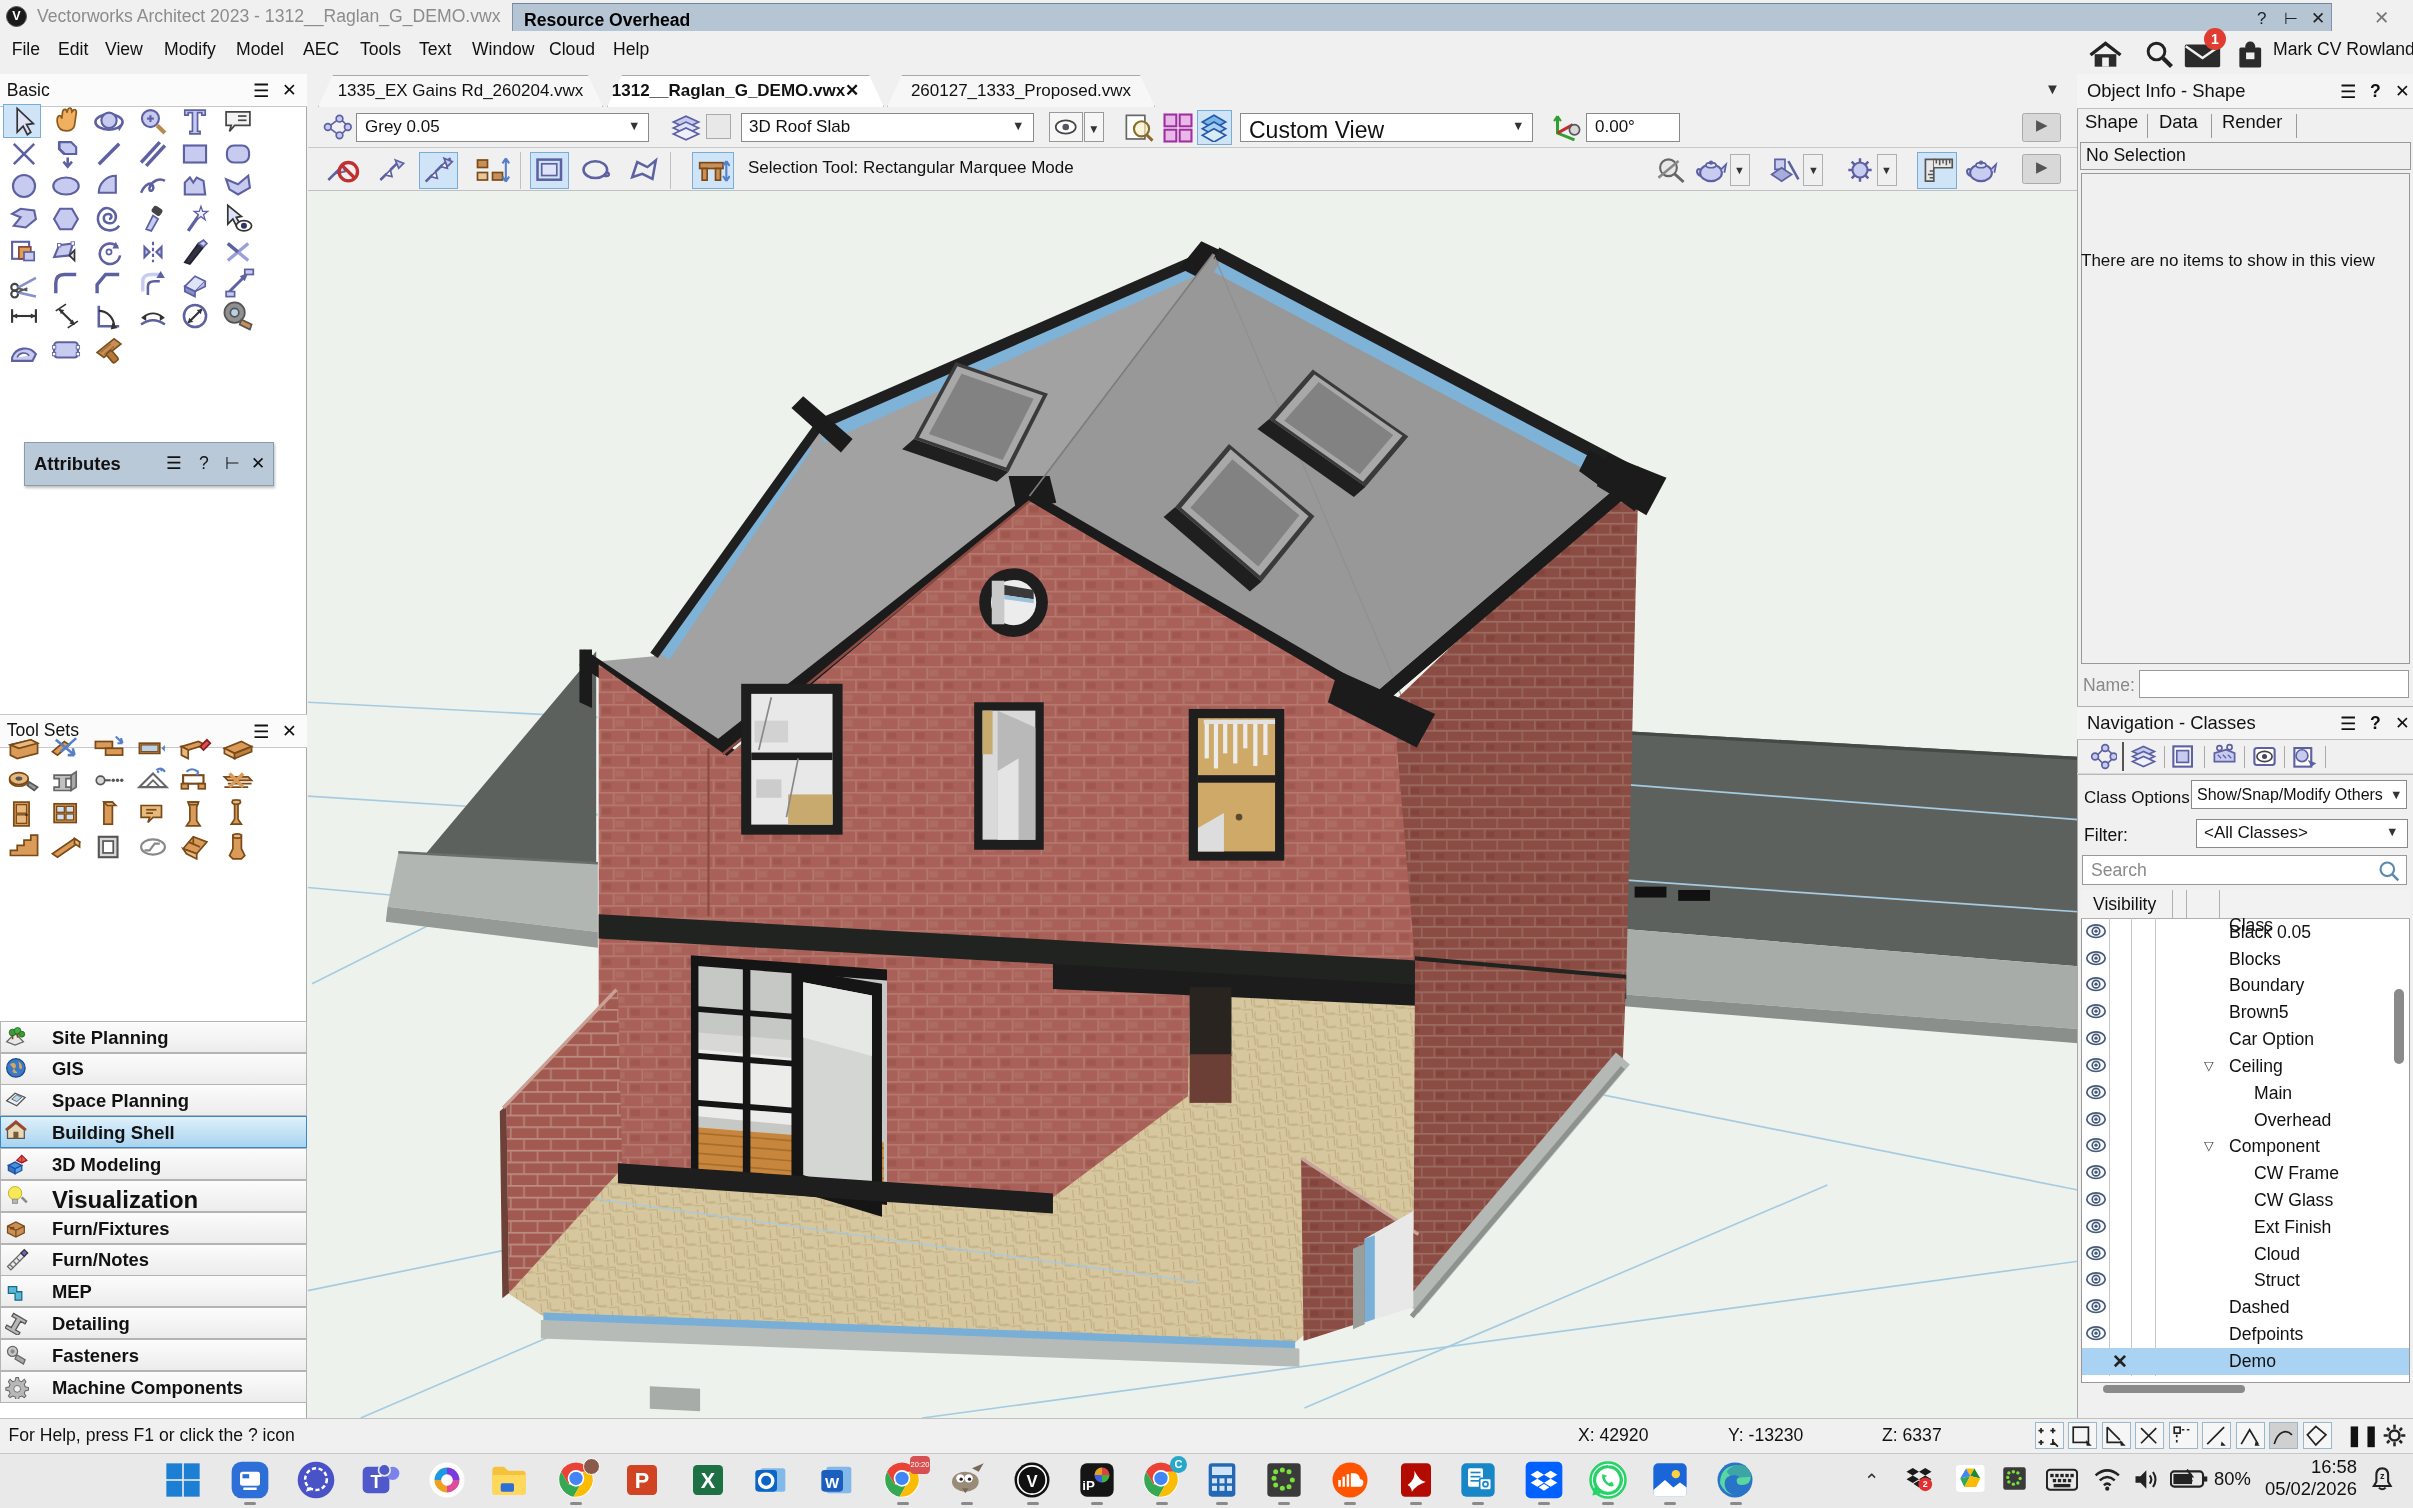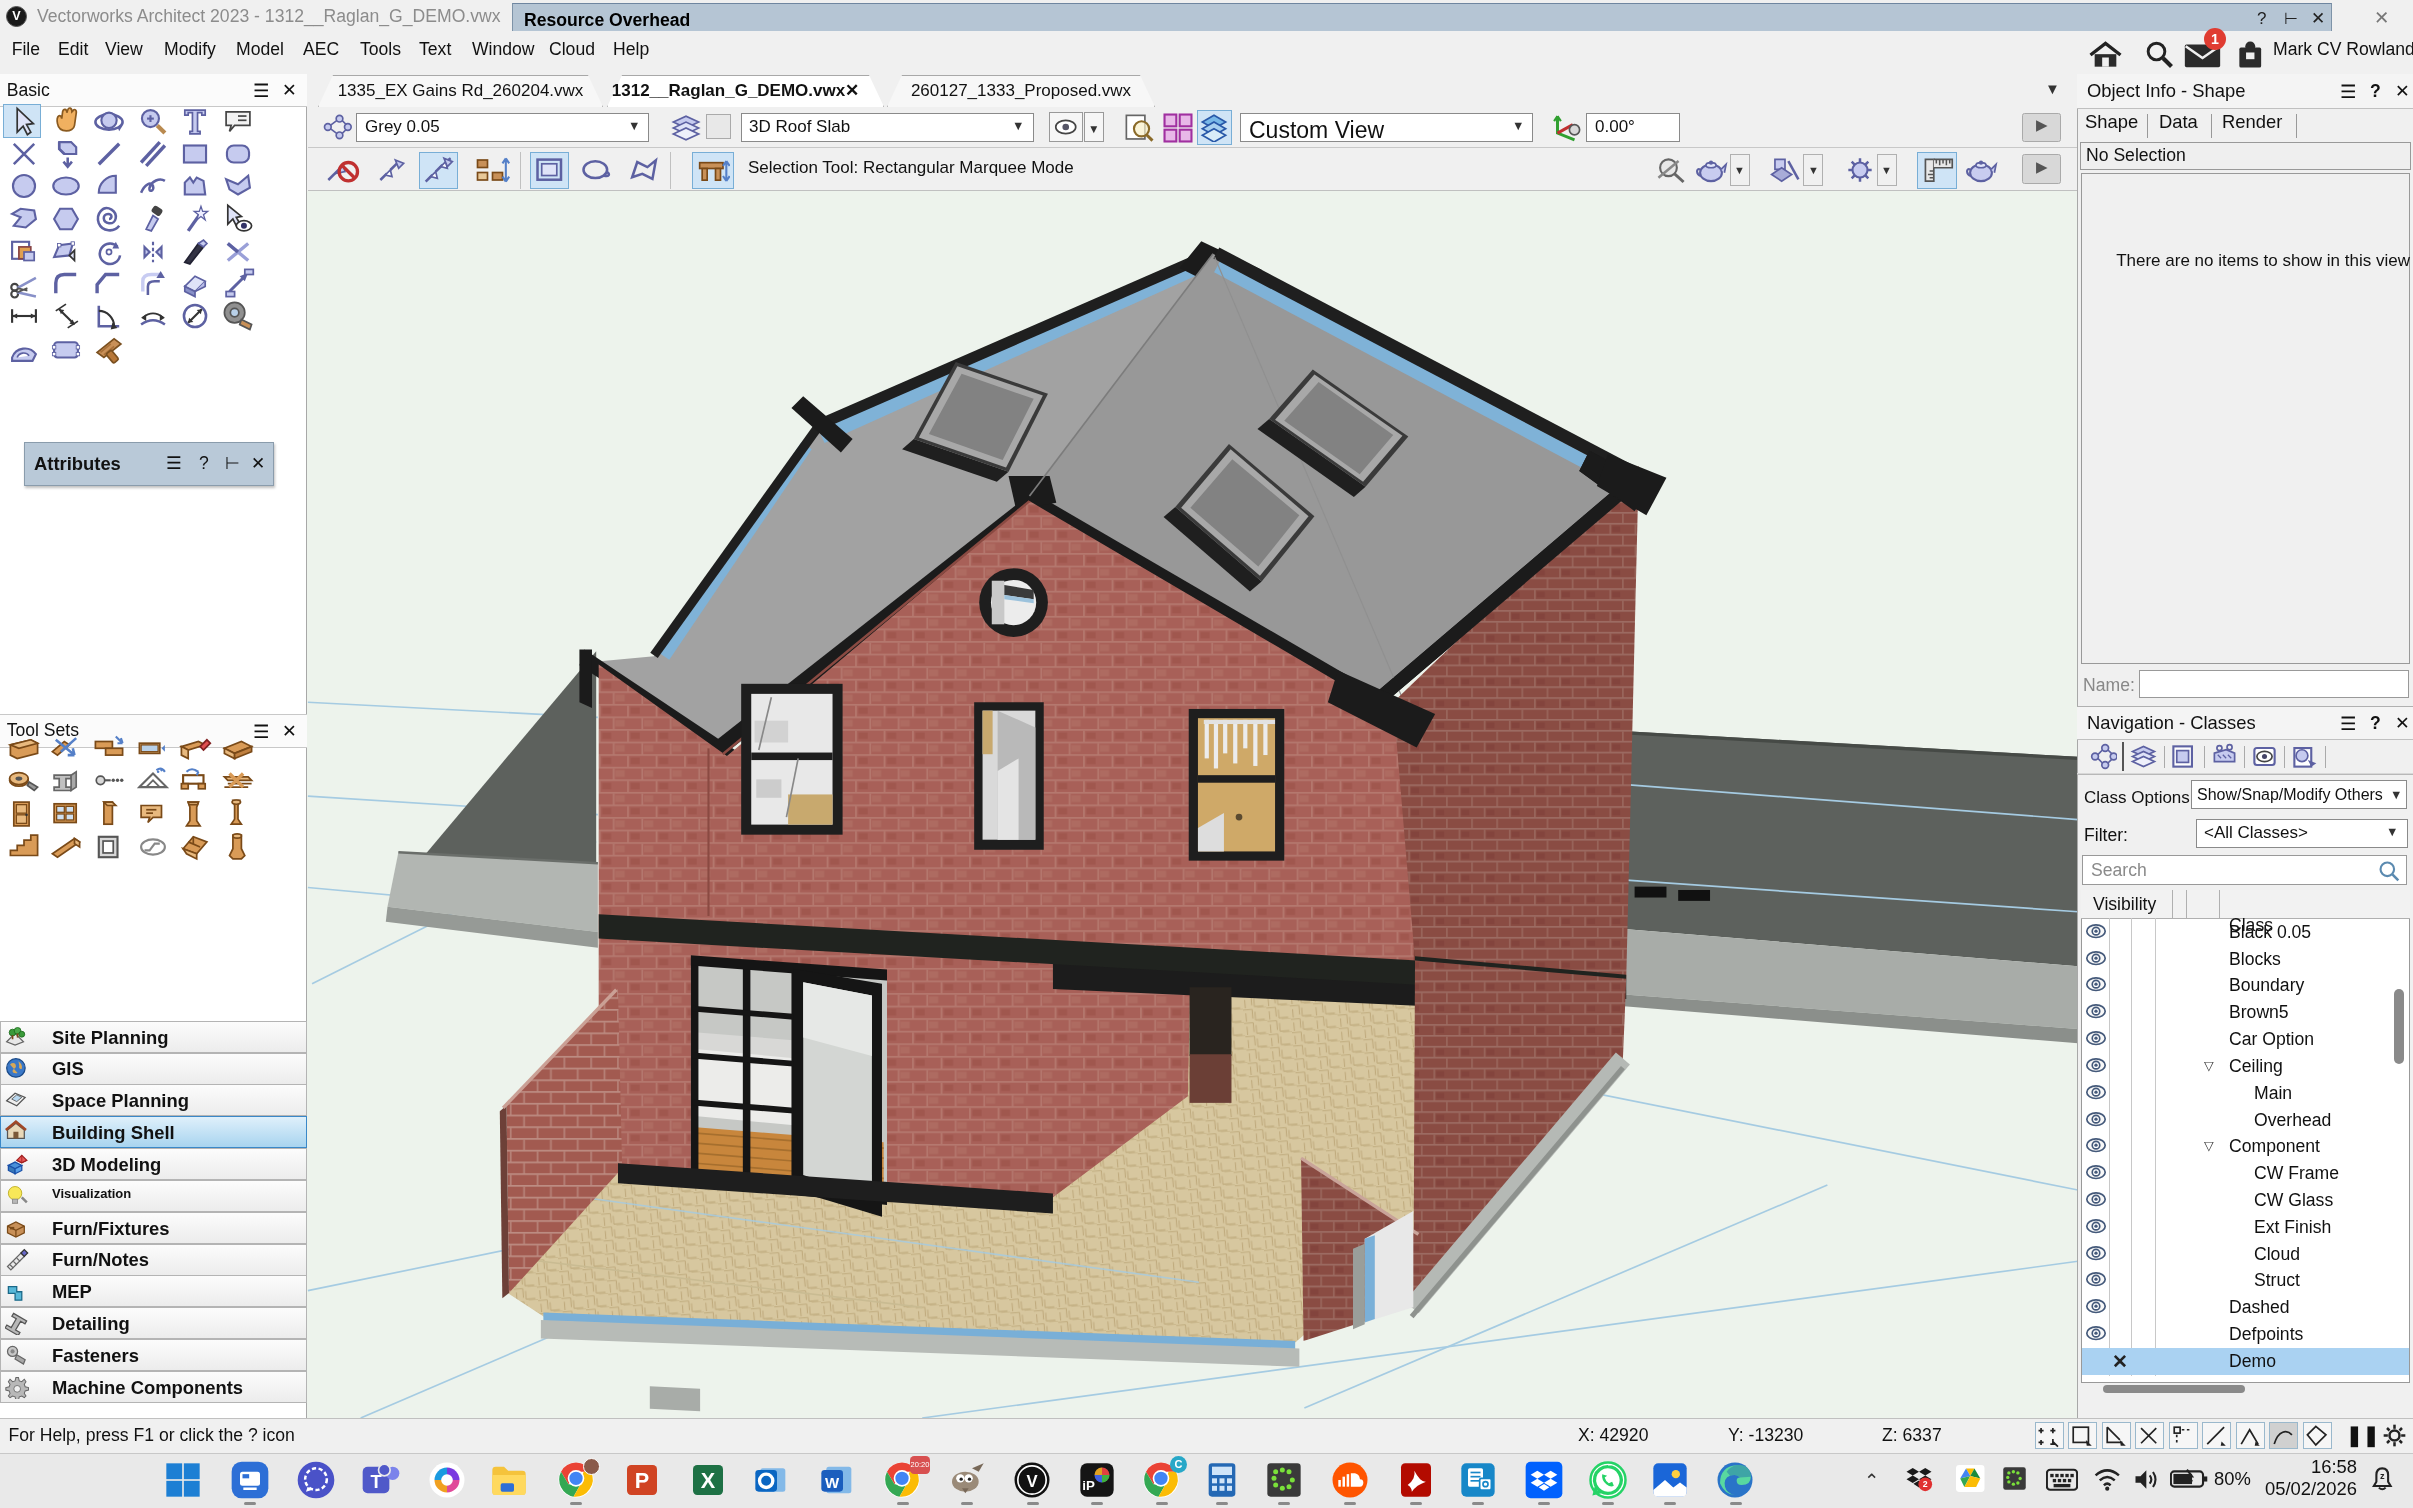--- a/index.html
+++ b/index.html
@@ -409,21 +409,21 @@
     <path d="M14 10 L20 4 L26 10 L20 13 Z" fill="#e85858" stroke="#a02020" stroke-width="1.5"></path>
     <path d="M20 4 L20 13 M14 10 L20 13 L26 10" fill="none" stroke="#a02020" stroke-width="1"></path>
   </svg>
 <div class="abs" style="left:52px;top:1154px;font-size:18.4px;font-weight:bold;color:#111;">3D Modeling</div>
 <div class="abs" style="left:0;top:1180px;width:307px;height:32px;background:linear-gradient(#fcfcfc,#ececec);border:0.8px solid #b4b4b4;"></div>
 <svg class="abs" style="left:5px;top:1184px;" width="23.5" height="23.5" viewBox="0 0 28 28">
     <circle cx="12" cy="11" r="8" fill="#f8e858" stroke="#b8a818"></circle>
     <rect x="9" y="18" width="6" height="5" fill="#b8b8b8" stroke="#888"></rect>
     <path d="M20 16 L26 22" stroke="#888" stroke-width="3"></path>
   </svg>
-<div class="abs" style="left:52px;top:1186px;font-size:13px;font-weight:bold;color:#111;">Visualization</div>
+<div class="abs" style="left:52px;top:1186px;font-size:24px;font-weight:bold;color:#111;">Visualization</div>
 <div class="abs" style="left:0;top:1212px;width:307px;height:32px;background:linear-gradient(#fcfcfc,#ececec);border:0.8px solid #b4b4b4;"></div>
 <svg class="abs" style="left:5px;top:1216px;" width="23.5" height="23.5" viewBox="0 0 28 28">
     <path d="M3 12 L13 7 L23 12 L23 20 L13 25 L3 20 Z" fill="#c89058" stroke="#7a4a18" stroke-width="1.5"></path>
     <path d="M3 12 L13 17 L23 12 M13 17 L13 25" fill="none" stroke="#7a4a18" stroke-width="1.5"></path>
     <rect x="6" y="13" width="5" height="3" fill="#7a4a18"></rect>
   </svg>
 <div class="abs" style="left:52px;top:1218px;font-size:18.4px;font-weight:bold;color:#111;">Furn/Fixtures</div>
 <div class="abs" style="left:0;top:1244px;width:307px;height:32px;background:linear-gradient(#fcfcfc,#ececec);border:0.8px solid #b4b4b4;"></div>
 <svg class="abs" style="left:5px;top:1248px;" width="23.5" height="23.5" viewBox="0 0 28 28">
     <path d="M3 22 L19 6 L23 10 L7 26 Z" fill="#e8e8e8" stroke="#666" stroke-width="1.5"></path>
@@ -795,21 +795,21 @@
 <div class="abs" style="left:2395px;top:81px;font-size:17.6px;color:#111;">✕</div>
 <div class="abs" style="left:2085px;top:111px;font-size:18.4px;color:#111;">Shape</div>
 <div class="abs" style="left:2147px;top:114px;width:0.8px;height:23.5px;background:#999;"></div>
 <div class="abs" style="left:2159px;top:111px;font-size:18.4px;color:#111;">Data</div>
 <div class="abs" style="left:2211px;top:114px;width:0.8px;height:23.5px;background:#999;"></div>
 <div class="abs" style="left:2222px;top:111px;font-size:18.4px;color:#111;">Render</div>
 <div class="abs" style="left:2296px;top:114px;width:0.8px;height:23.5px;background:#999;"></div>
 <div class="abs" style="left:2080px;top:142px;width:331px;height:28px;background:#efefef;border:0.8px solid #999;"></div>
 <div class="abs" style="left:2086px;top:145px;font-size:17.6px;color:#111;">No Selection</div>
 <div class="abs" style="left:2081px;top:173px;width:329px;height:491px;background:#f0f0f0;border:0.8px solid #999;"></div>
-<div class="abs" style="left:2081px;top:251px;width:329px;text-align:right;font-size:17px;color:#111;">There are no items to show in this view</div>
+<div class="abs" style="left:2081px;top:251px;width:329px;text-align:left;font-size:17px;color:#111;">There are no items to show in this view</div>
 <div class="abs" style="left:2083px;top:675px;font-size:17.6px;color:#888;">Name:</div>
 <div class="abs" style="left:2139px;top:670px;width:270px;height:28px;background:#fff;border:0.8px solid #999;"></div>
 <div class="abs" style="left:2077px;top:706px;width:336px;height:34px;background:#f4f4f4;border-top:0.8px solid #b0b0b0;border-bottom:0.8px solid #c0c0c0;"></div>
 <div class="abs" style="left:2087px;top:712px;font-size:18.4px;color:#111;">Navigation - Classes</div>
 <div class="abs" style="left:2340px;top:713px;font-size:18.4px;color:#111;">☰</div>
 <div class="abs" style="left:2370px;top:713px;font-size:17.6px;font-weight:bold;color:#111;">?</div>
 <div class="abs" style="left:2395px;top:713px;font-size:17.6px;color:#111;">✕</div>
 <svg class="abs" style="left:2090px;top:743px;" width="27" height="27" viewBox="0 0 32 32">
     <circle cx="6" cy="16" r="4" fill="#c6cbef" stroke="#5d61a2" stroke-width="2"></circle>
     <circle cx="18" cy="6" r="4" fill="#c6cbef" stroke="#5d61a2" stroke-width="2"></circle>

